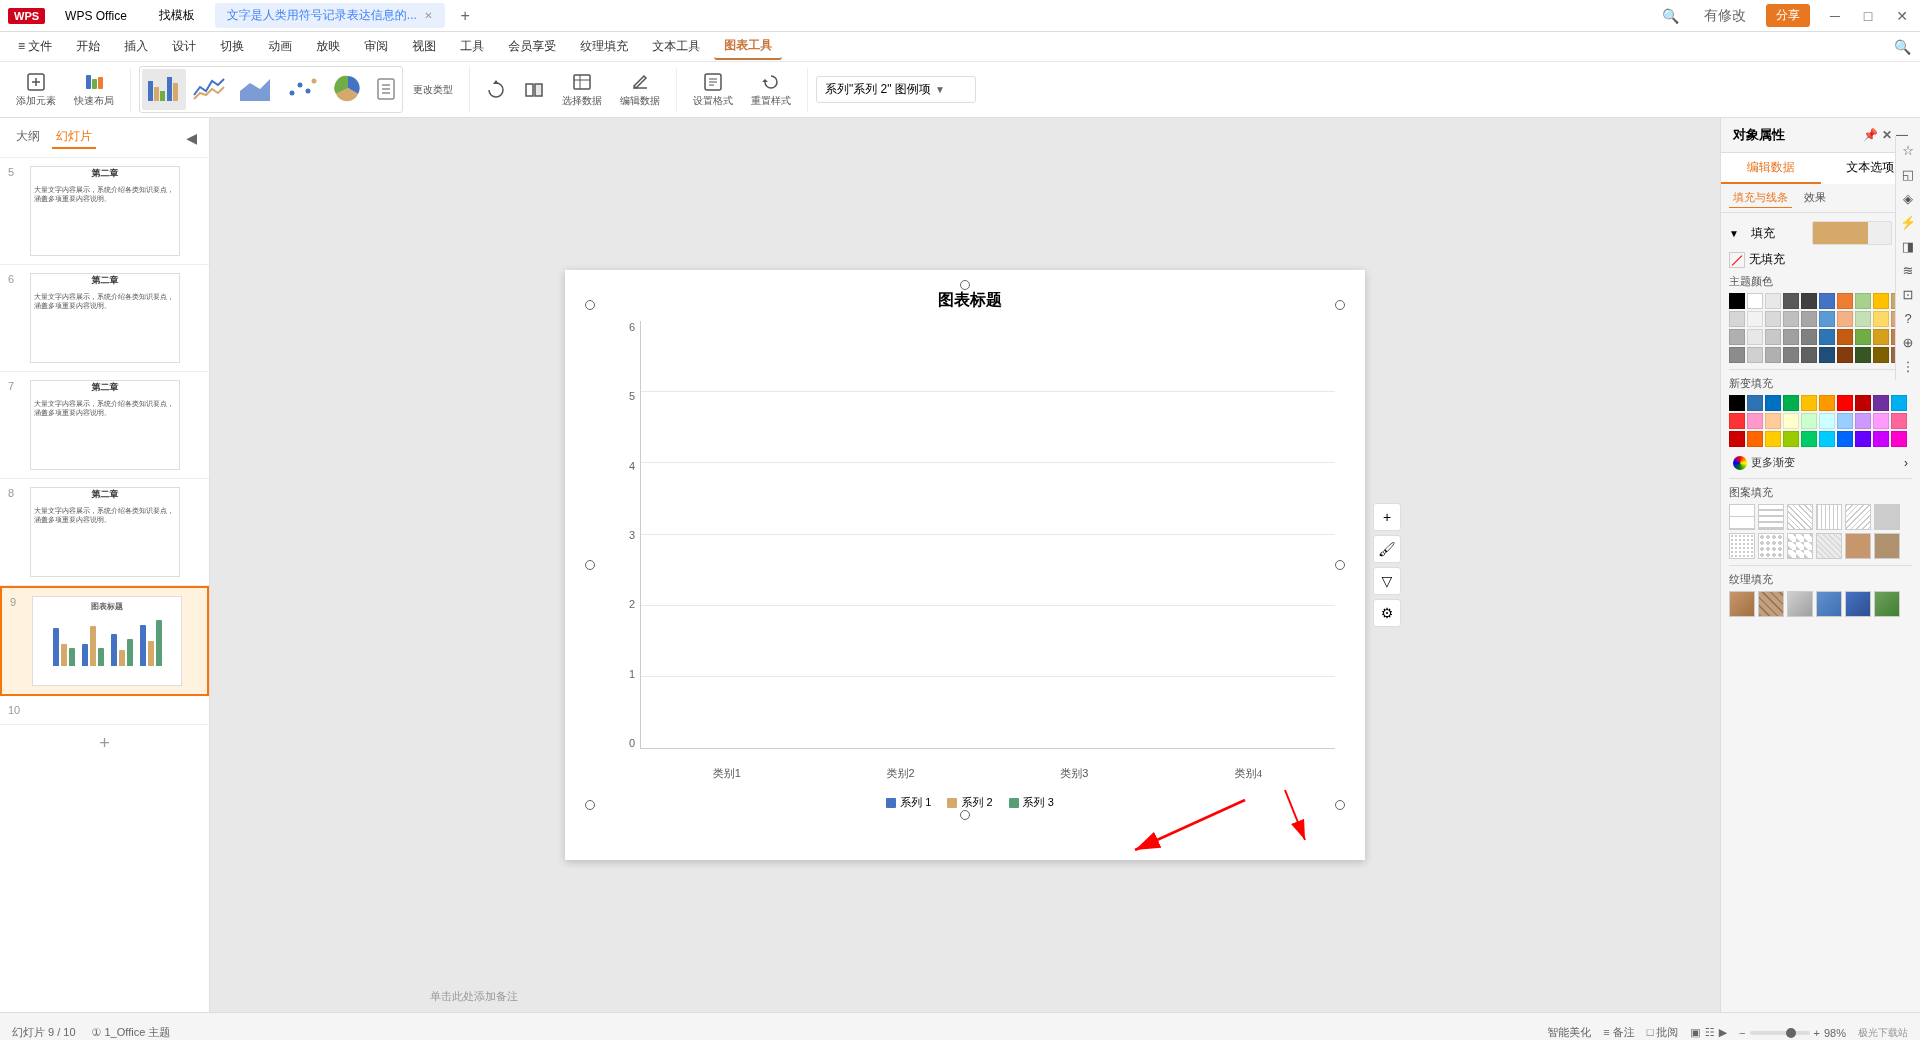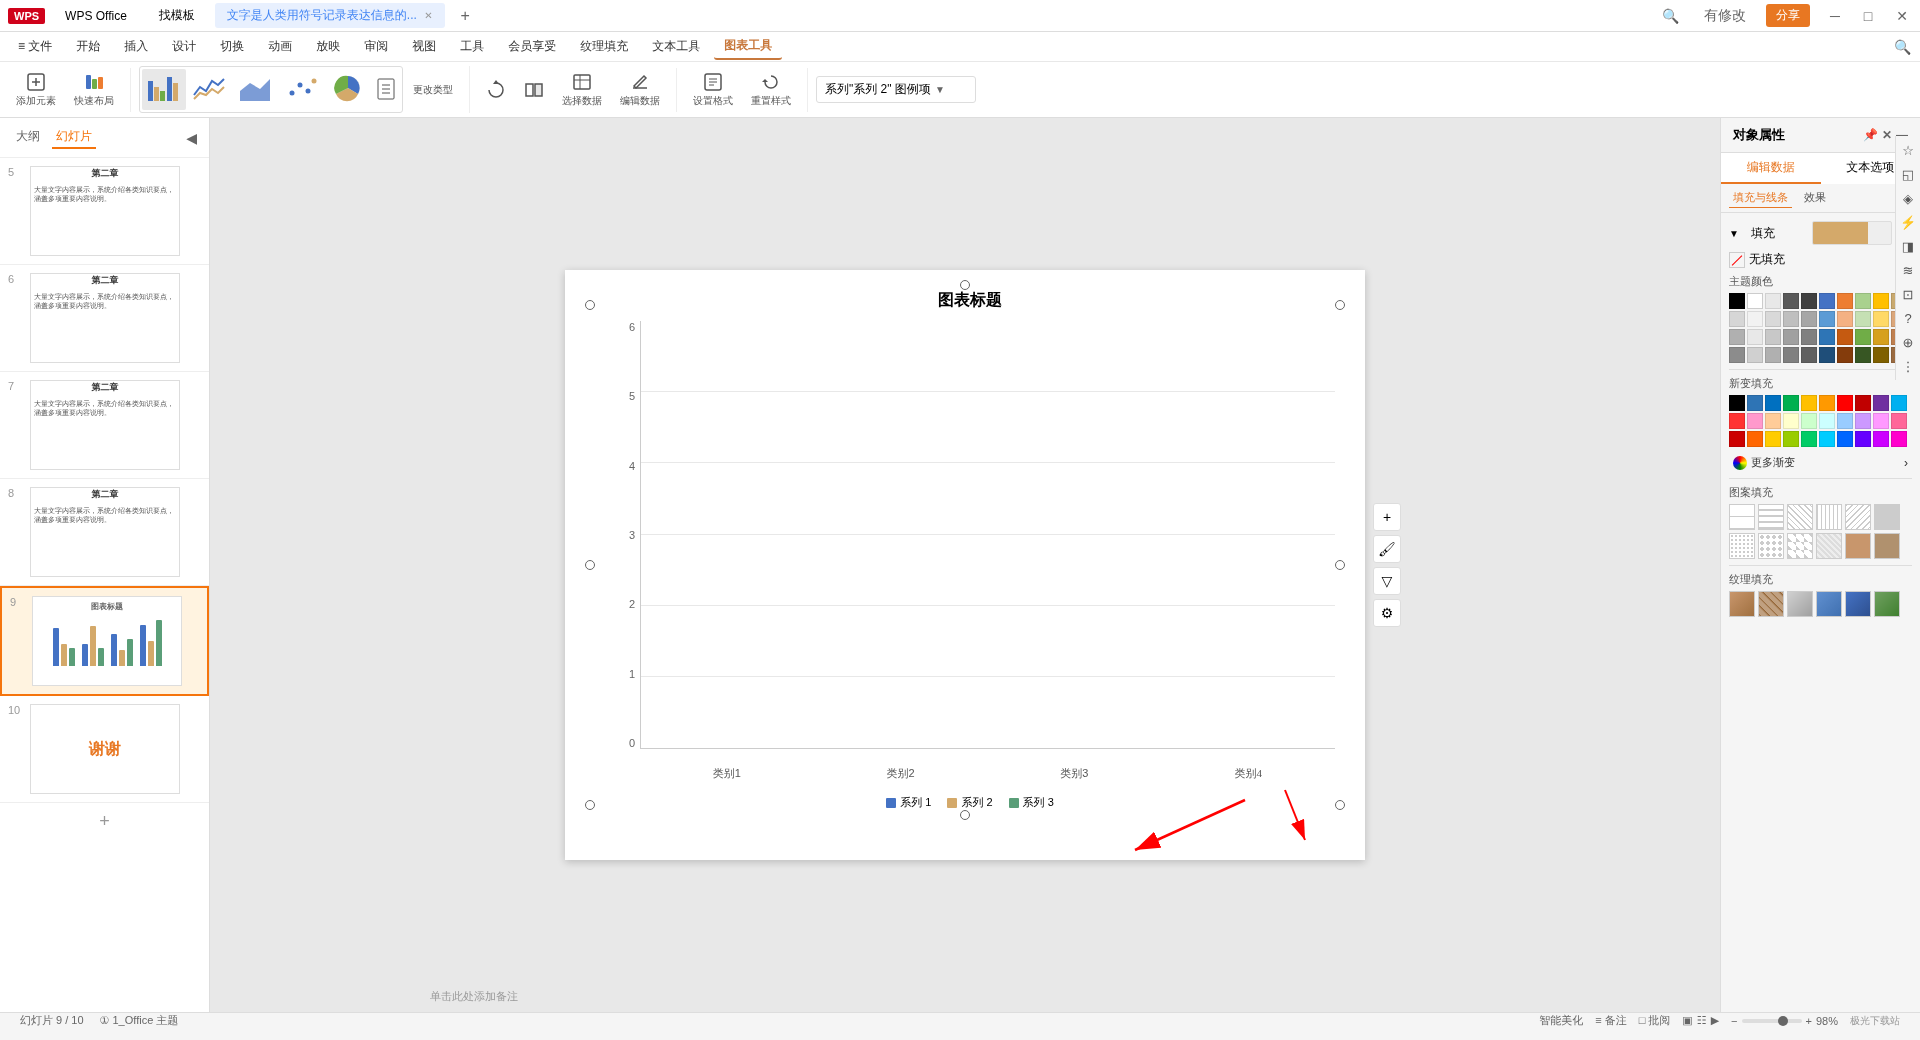--- a/index.html
+++ b/index.html
@@ -145,21 +145,21 @@
     .color-cell { width: 16px; height: 16px; border: 1px solid rgba(0,0,0,0.1); cursor: pointer; }
     .section-divider { border: none; border-top: 1px solid #ddd; margin: 6px 0; }
     .more-gradient { display: flex; align-items: center; gap: 4px; font-size: 11px; color: #333; cursor: pointer; padding: 2px 4px; border-radius: 2px; }
     .pattern-grid { display: grid; grid-template-columns: repeat(6, 26px); gap: 3px; margin-bottom: 6px; }
     .pattern-cell { width: 26px; height: 26px; cursor: pointer; border: 1px solid #ccc; }
     .texture-grid { display: grid; grid-template-columns: repeat(6, 26px); gap: 3px; }
     .texture-cell { width: 26px; height: 26px; cursor: pointer; border: 1px solid #ccc; }
     .panel-icon-btn { width: 20px; height: 20px; cursor: pointer; display: flex; align-items: center; justify-content: center; font-size: 13px; color: #555; }
 
     
-    .status-bar { height: 28px; background: #f5f5f5; border-top: 1px solid #ddd; display: flex; align-items: flex-start; padding: 0 20px; gap: 16px; font-size: 11px; color: #666; }
+    .status-bar { height: 28px; background: #f5f5f5; border-top: 1px solid #ddd; display: flex; align-items: flex-end; padding: 0 12px; gap: 16px; font-size: 11px; color: #666; }
     .status-bar-right { margin-left: auto; display: flex; align-items: center; gap: 12px; }
 
     
     .collapse-btn { cursor: pointer; color: #666; font-size: 14px; }
 
     
     .thumb-text { font-size: 7px; color: #555; line-height: 1.3; padding: 3px; }
     .thumb-title { font-size: 9px; font-weight: bold; color: #333; text-align: center; margin-bottom: 2px; }
     .thumb-chart { display: flex; align-items: flex-end; justify-content: center; gap: 2px; height: 50px; margin-top: 4px; }
     .thumb-bar { width: 6px; border-radius: 1px 1px 0 0; }
@@ -414,25 +414,20 @@
             <div class="thumb-bar" style="height:41px;background:#4472c4;"></div>
             <div class="thumb-bar" style="height:25px;background:#d4a96a;"></div>
             <div class="thumb-bar" style="height:46px;background:#5a9e78;"></div>
           </div>
         </div>
       </div>
     </div>
 
     <div class="slide-item">
       <span class="slide-number">10</span>
-      <div class="slide-thumb">
-        <div class="thanks-slide">
-          <span class="thanks-text">谢谢</span>
-        </div>
-      </div>
     </div>
 
     <div style="text-align:center;padding:8px;color:#999;cursor:pointer;font-size:18px;">+</div>
   </div>
 
   <div class="canvas-area">
     <div class="slide-canvas">
 
       <div class="selection-handle" style="left:20px;top:30px;"></div>
       <div class="selection-handle" style="left:50%;top:10px;transform:translateX(-50%);"></div>

